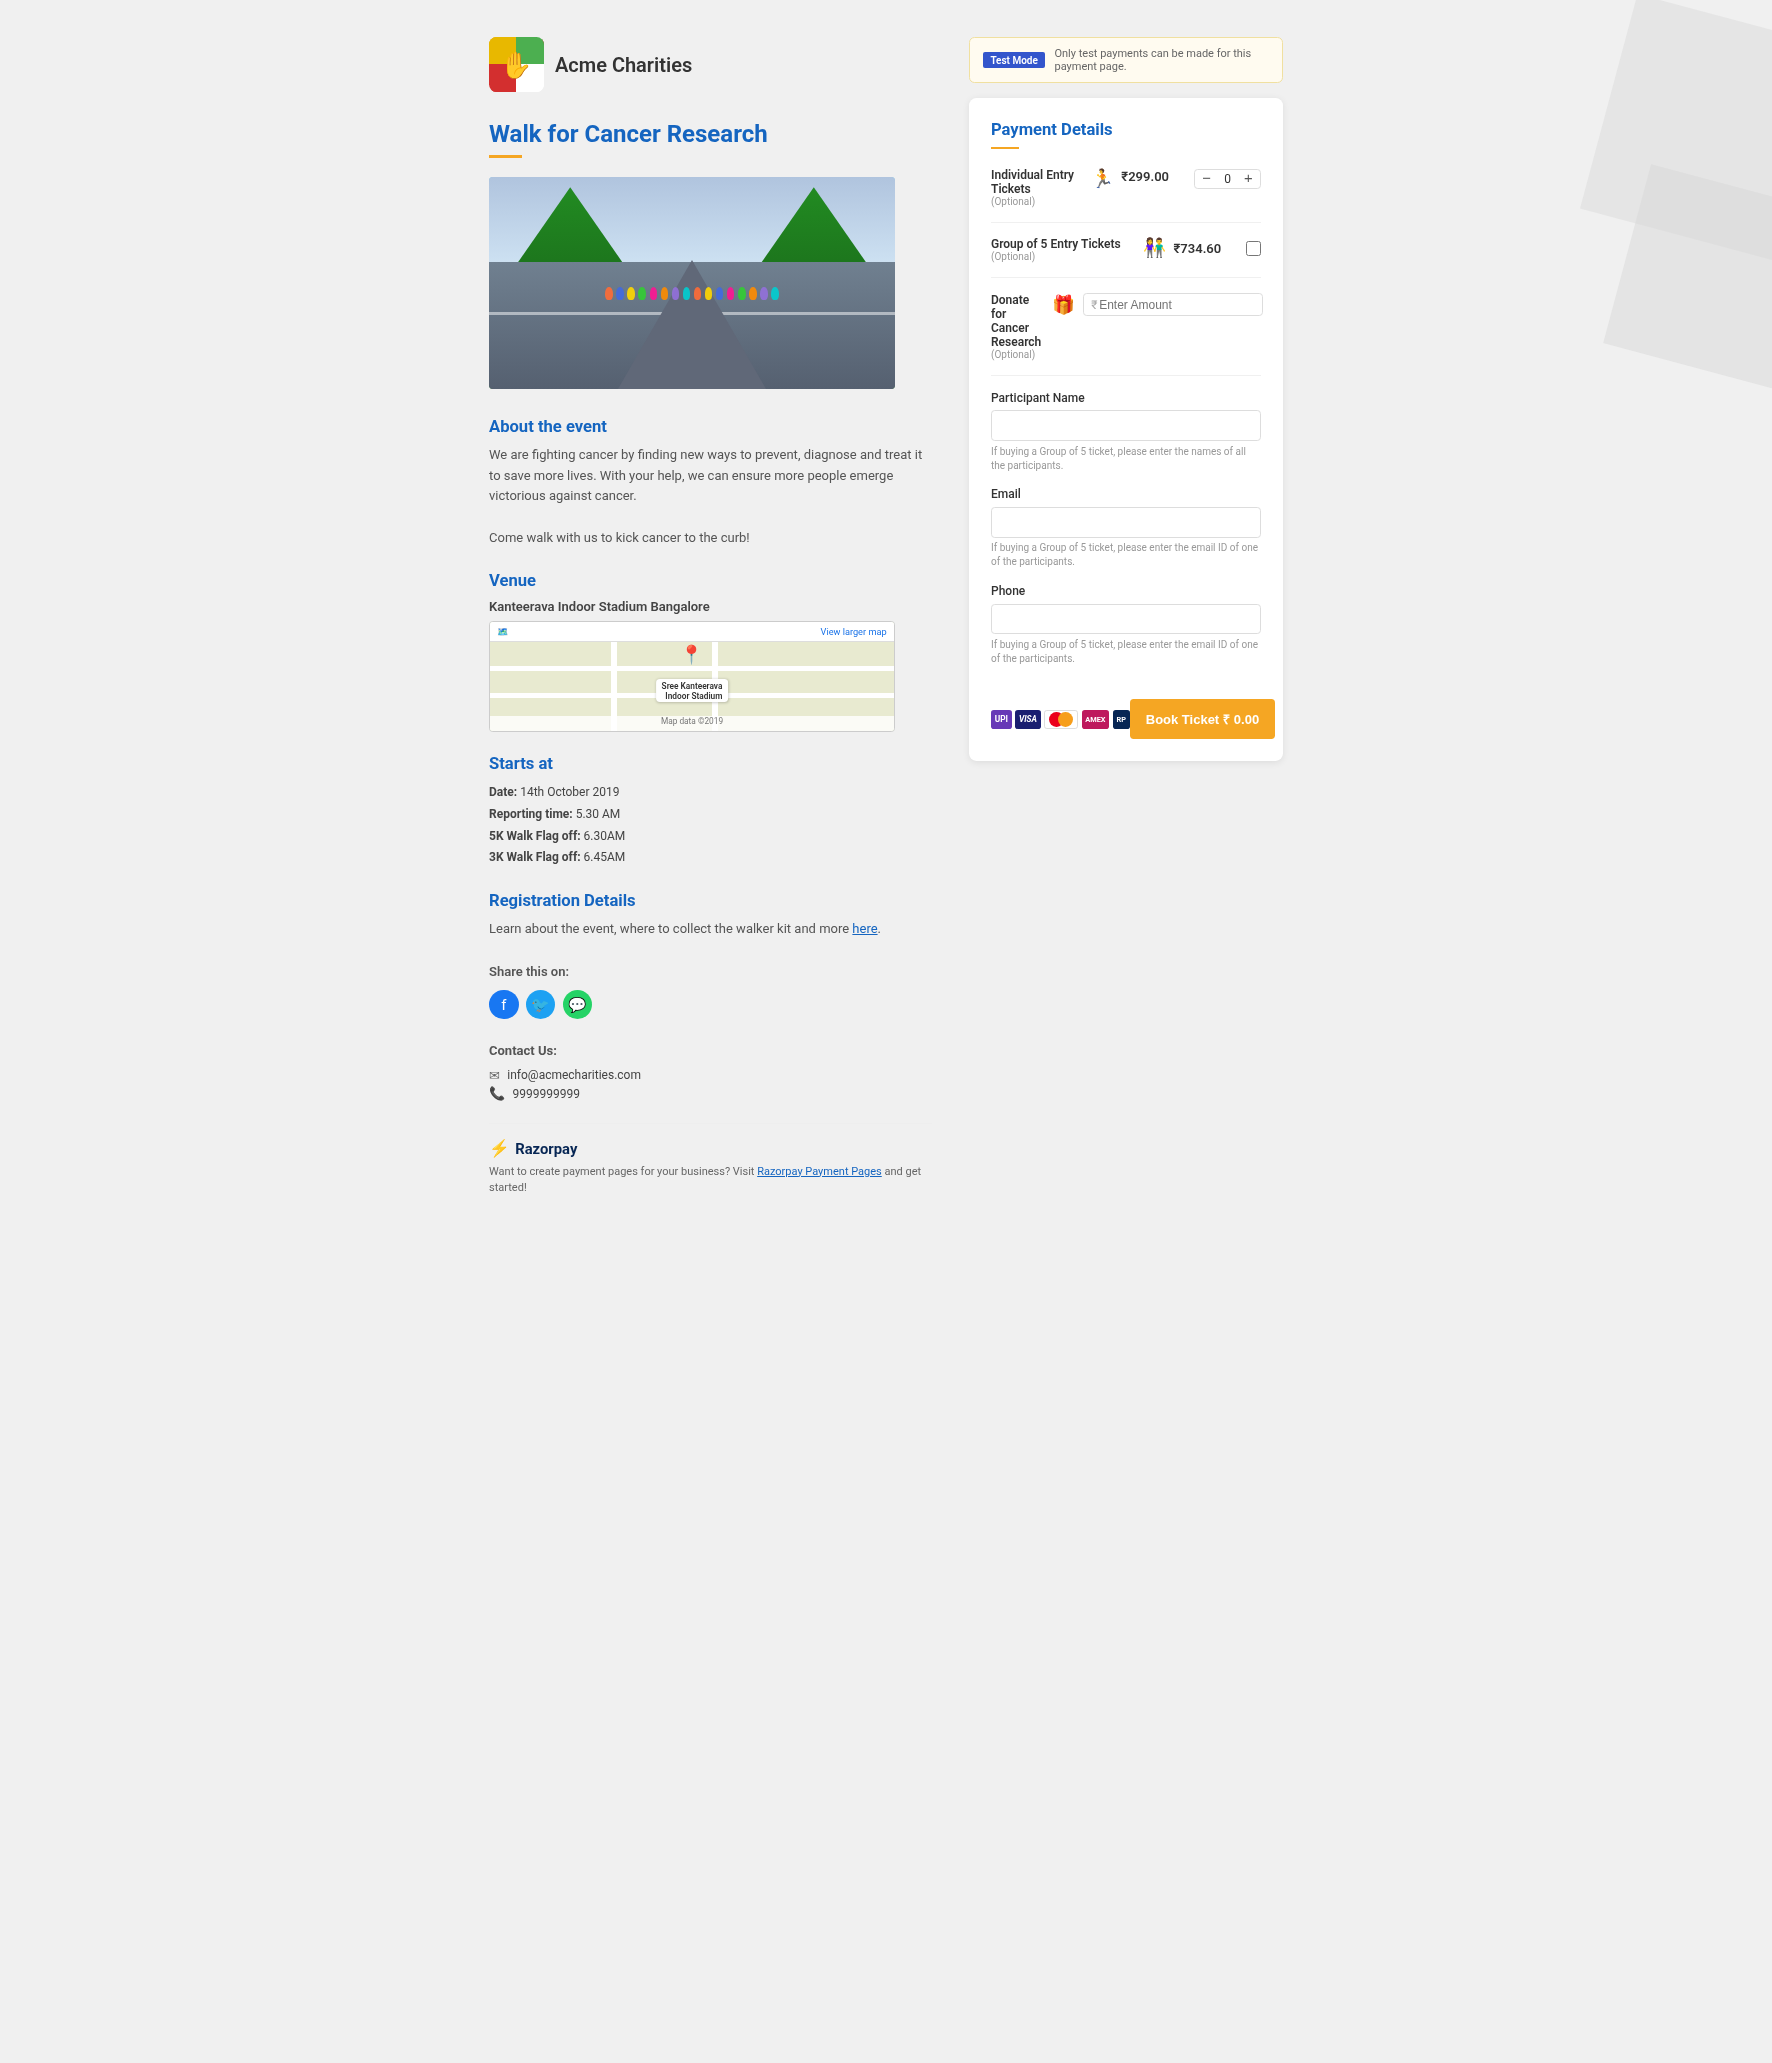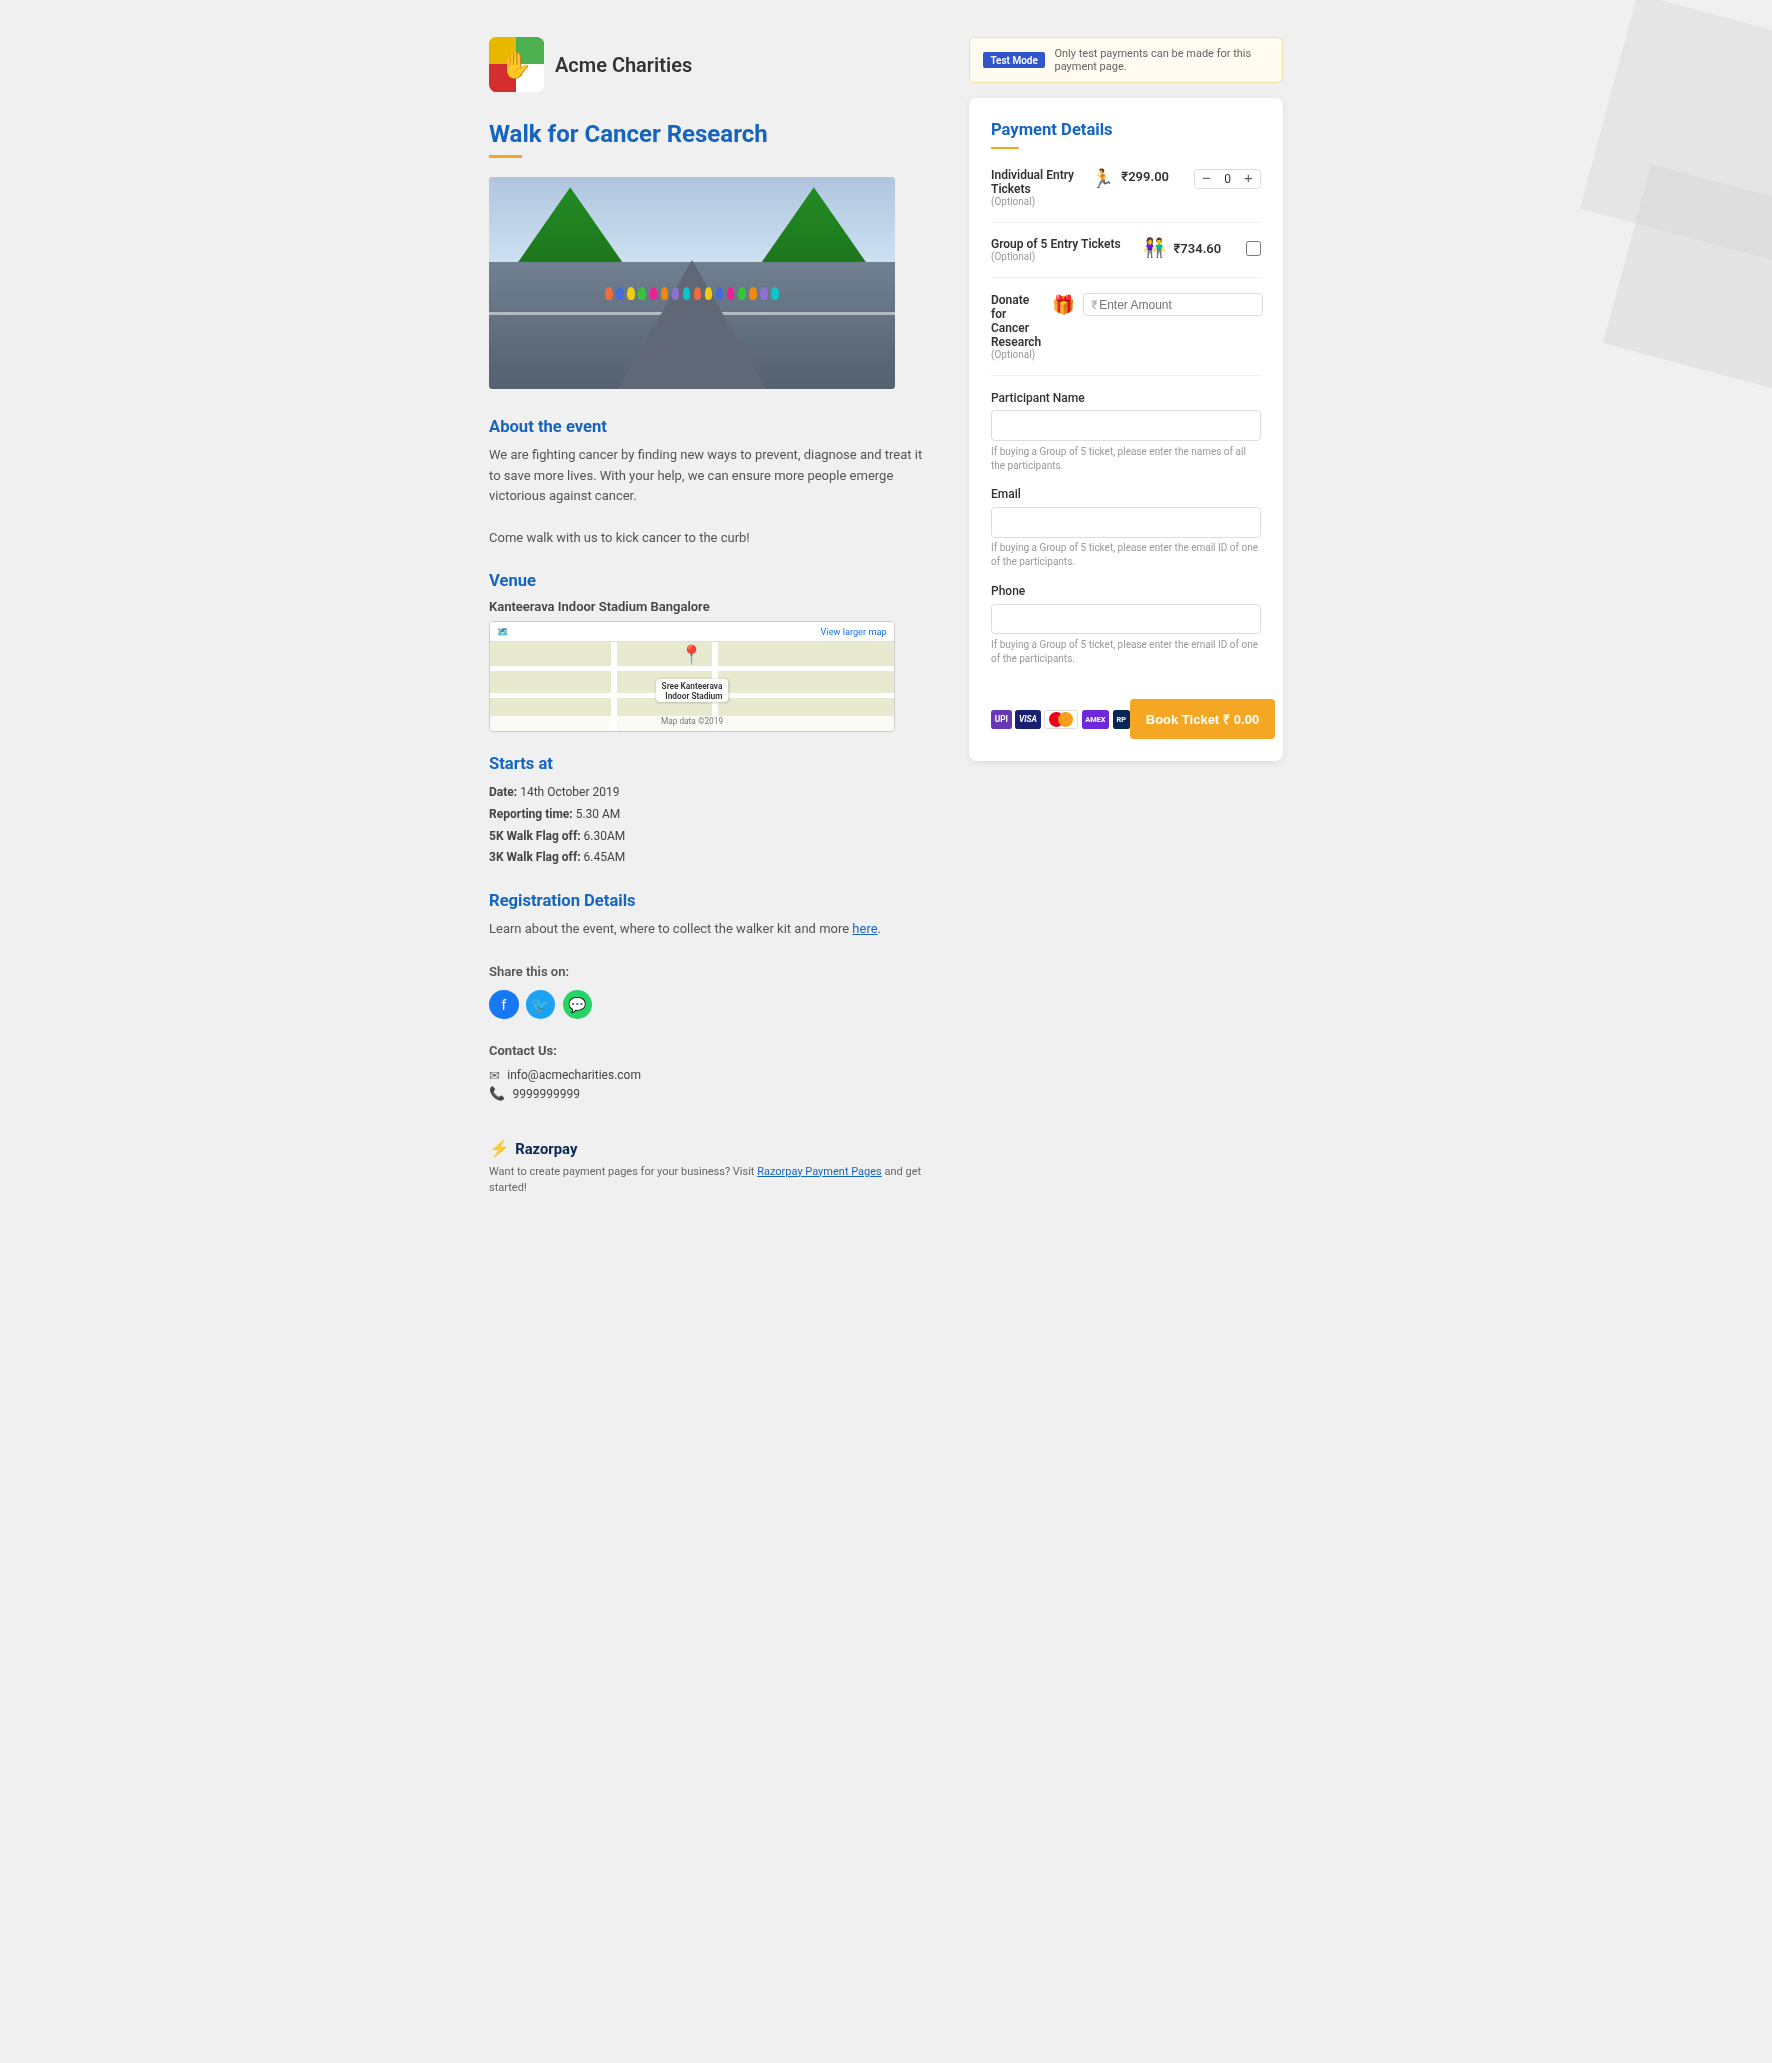--- a/index.html
+++ b/index.html
@@ -603,21 +603,21 @@
       width: 14.8px; height: 14.8px;
       background: #eb001b;
       border-radius: 50%;
       margin-right: -5.5px;
     }
     .pm-mc-orange {
       width: 14.8px; height: 14.8px;
       background: #f79e1b;
       border-radius: 50%;
     }
-    .pm-amex { background: #6d28d9; color: white; font-size: 7.4px; font-weight: 700; }
+    .pm-amex { background: #be185d; color: white; font-size: 7.4px; font-weight: 700; }
     .pm-rp { background: #072654; color: white; font-size: 7.4px; }
 
     .book-btn {
       background: #f5a623;
       color: white;
       border: none;
       border-radius: 3.7px;
       padding: 11px 16px;
       font-size: 13px;
       font-weight: 600;

